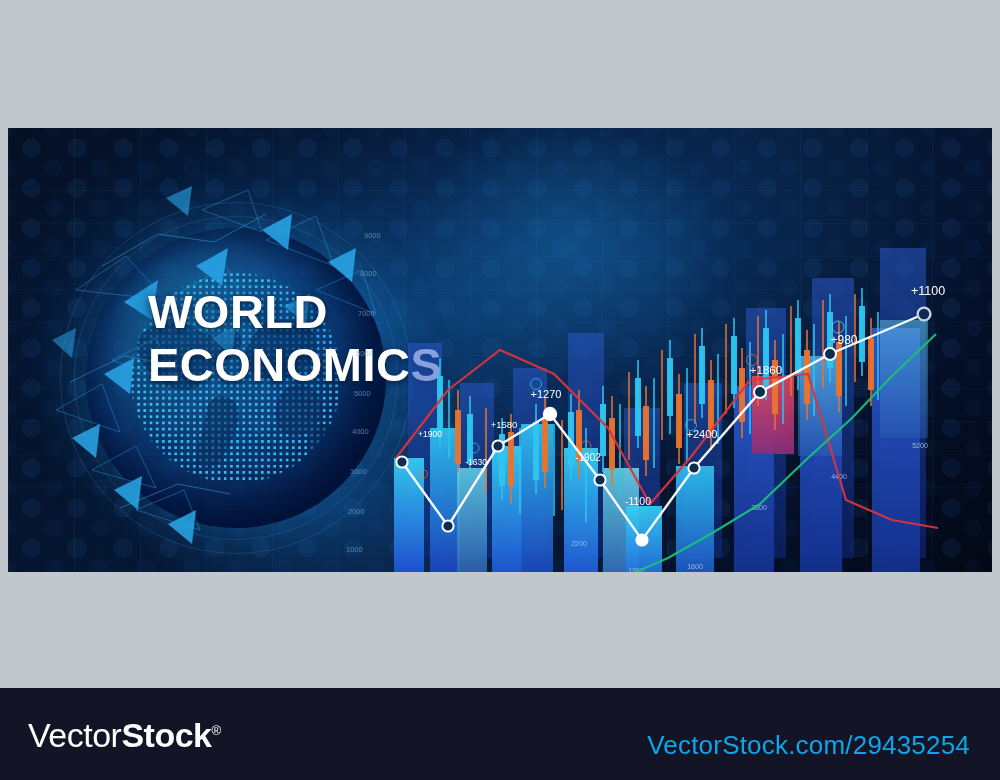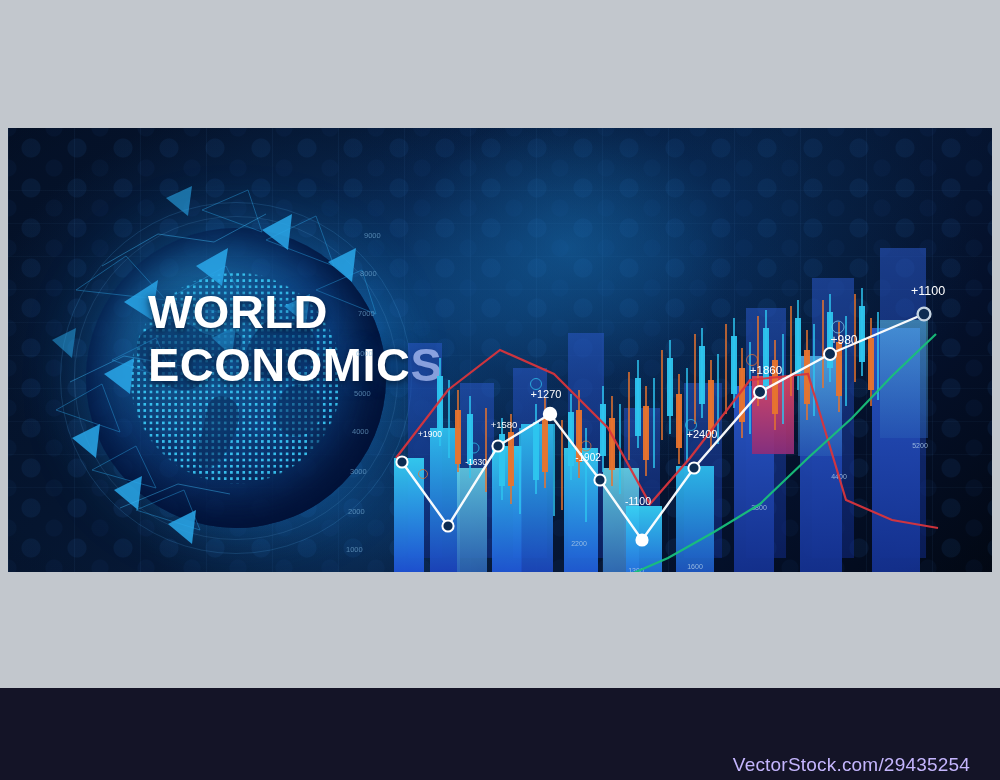--- a/index.html
+++ b/index.html
@@ -109,21 +109,21 @@
   }
   #vs-logo {
     position:absolute; left:28px; top:28px;
     font-size:34px; color:#fff; letter-spacing:-.5px; white-space:nowrap;
   }
   #vs-logo .lite { font-weight:400; }
   #vs-logo .bold { font-weight:700; }
   #vs-logo sup { font-size:13px; vertical-align:super; font-weight:400; }
   #vs-url {
     position:absolute; right:30px; top:42px;
-    font-size:19px; color:#c4b5fd; letter-spacing:.2px; white-space:nowrap;margin-top:24px;
+    font-size:26px; color:#0ea5e9; letter-spacing:.2px; white-space:nowrap;
   }
 </style>
 </head>
 <body>
 
 <div id="artwork">
 
   <div class="bg-grad"></div>
   <div class="hex-layer"></div>
   <div class="hex-layer2"></div>
@@ -418,14 +418,17 @@
         <text class="mlab" x="838" y="536" font-size="17.5" opacity=".55" transform="rotate(-13 838 536)">Nov</text>
       </g>
     </svg>
   </div>
 
   <div style="position:absolute;inset:0;pointer-events:none;
               background:radial-gradient(ellipse 110% 120% at 50% 50%, rgba(0,0,0,0) 55%, rgba(1,5,16,.55) 100%);"></div>
 </div>
 
 <div id="footer">
+  <div id="vs-logo">
+    <span class="lite">Vector</span><span class="bold">Stock</span><sup>®</sup>
+  </div>
   <div id="vs-url">VectorStock.com/29435254</div>
 </div>
 
 </body></html>

